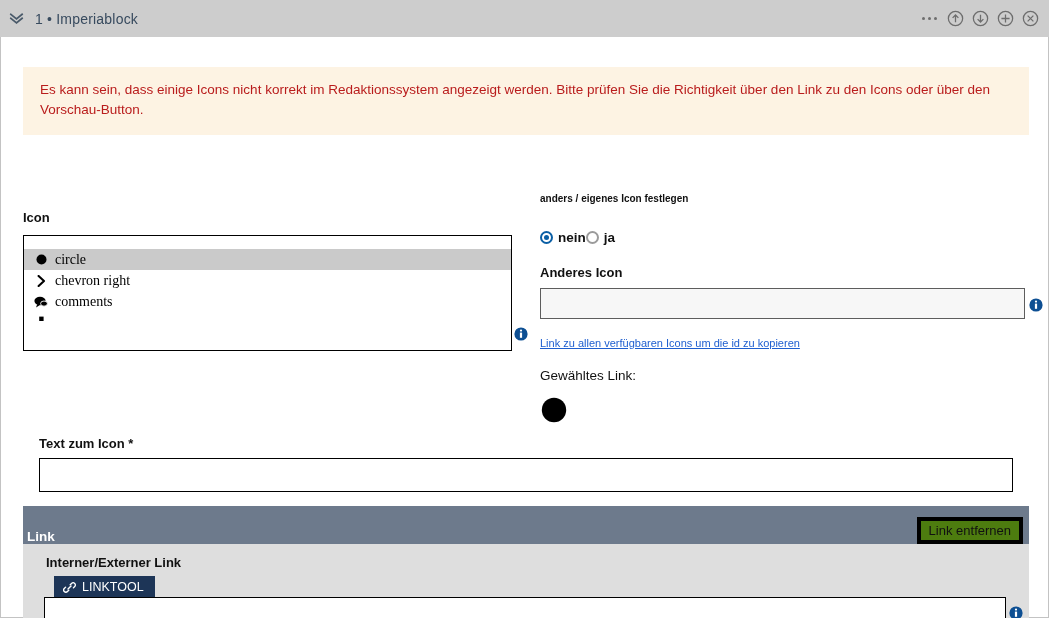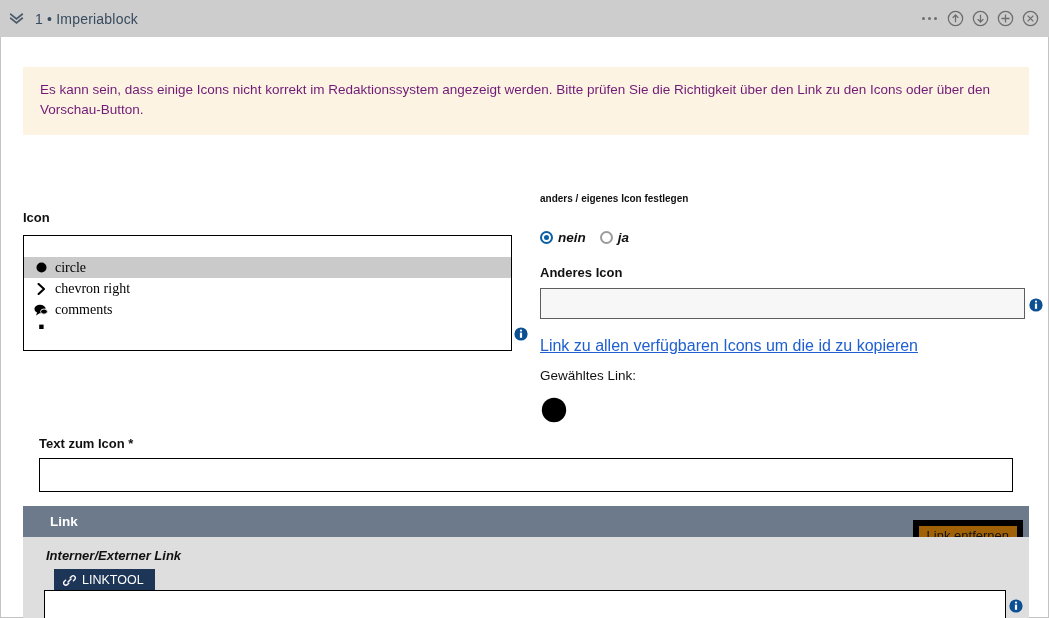--- a/index.html
+++ b/index.html
@@ -98,42 +98,42 @@
   }
   .warn-title {
     font-weight: bold;
     font-size: 13.5px;
     color: #1c1c1c;
     margin-bottom: 4px;
   }
   .warn-text {
     font-size: 13.5px;
     line-height: 20px;
-    color: #701a75;
+    color: #b91c1c;
   }
 
   
   .lbl {
     font-weight: bold;
     font-size: 13px;
     color: #111111;
   }
   #icon-label { position: absolute; left: 22px; top: 173px; }
 
   .icon-list {
     position: absolute;
     left: 22px;
     top: 198px;
     width: 489px;
     height: 116px;
     background: #ffffff;
     border: 1px solid #000000;
     box-sizing: border-box;
     overflow: hidden;
-    padding-top: 21px;
+    padding-top: 13px;
   }
   .icon-list-item {
     display: flex;
     align-items: center;
     gap: 7px;
     height: 21px;
     padding: 0 6px 0 10px;
     font-family: "Liberation Serif", serif;
     font-size: 14px;
     color: #000000;
@@ -150,22 +150,20 @@
   }
 
   
   #anders-label { position: absolute; left: 539px; top: 156px; font-size: 10px; }
   .radio-row {
     position: absolute;
     left: 539px;
     top: 193px;
     display: flex;
     align-items: center;
-    gap: 14px;
-    font-style: italic;
   }
   .radio-opt {
     display: flex;
     align-items: center;
     gap: 5px;
     cursor: pointer;
     font-weight: bold;
     font-size: 13.5px;
     color: #111111;
   }
@@ -208,21 +206,21 @@
     width: 14px; height: 14px;
     cursor: pointer;
   }
   #info-anderes { left: 1028px; top: 261px; }
   #info-iconlist { left: 513px; top: 290px; }
   #info-link { left: 1008px; top: 564px; }
 
   .blue-link {
     position: absolute;
     left: 539px; top: 300px;
-    font-size: 16px;
+    font-size: 11px;
     color: #1f5fd0;
     text-decoration: underline;
     cursor: pointer;
     white-space: nowrap;
   }
   #gewaehlt-label {
     position: absolute;
     left: 539px; top: 331px;
     font-size: 13.5px;
     color: #111;
@@ -252,53 +250,53 @@
   
   .link-section {
     position: absolute;
     left: 22px;
     top: 469px;
     width: 1006px;
     height: 127px;
     box-sizing: border-box;
   }
   .link-section-head {
-    height: 31px;
+    height: 38px;
     background: #6d7a8c;
     display: flex;
-    align-items: center;
-    padding: 0 6px 0 27px;
+    align-items: flex-end;
+    padding: 0 6px 0 4px;
     box-sizing: border-box;
   }
   .link-section-title {
     color: #ffffff;
     font-weight: bold;
     font-size: 13.5px;
     flex: 1 1 auto;
   }
   .btn-remove-link {
-    background: #a16207;
-    border: 6px solid #000000;
+    background: #4d7c0f;
+    border: 4px solid #000000;
     font-family: "Liberation Sans", sans-serif;
     font-size: 13px;
     color: #111;
     padding: 3px 8px;
     cursor: pointer;
     line-height: 1;
     margin-top: 28px;
   }
   .link-section-body {
     background: #dedede;
     height: 98px;
     box-sizing: border-box;
     position: relative;
   }
   #interner-label {
     position: absolute;
-    left: 23px; top: 11px; font-style: italic;
+    left: 23px; top: 11px;
   }
   .linktool-btn {
     position: absolute;
     left: 31px; top: 32px;
     background: #1d3557;
     color: #ffffff;
     font-size: 12.5px;
     padding: 4px 11px 4px 9px;
     display: flex;
     align-items: center;

